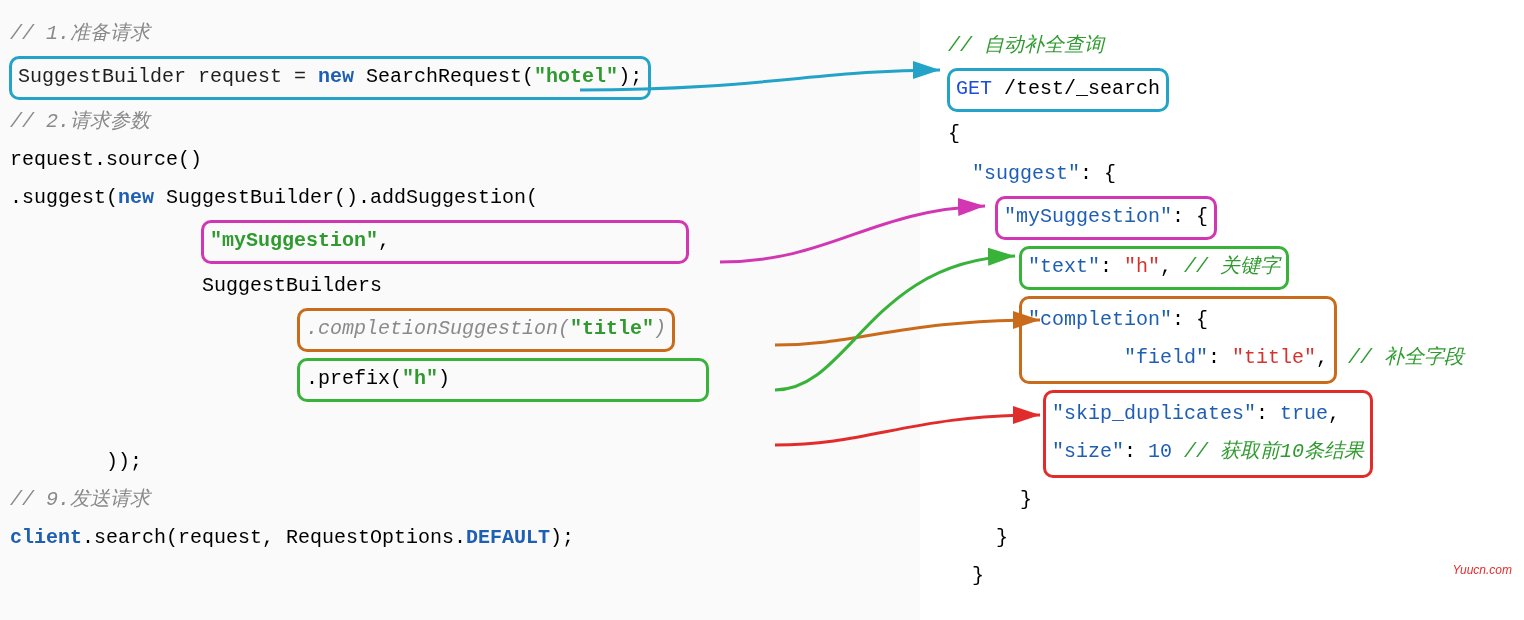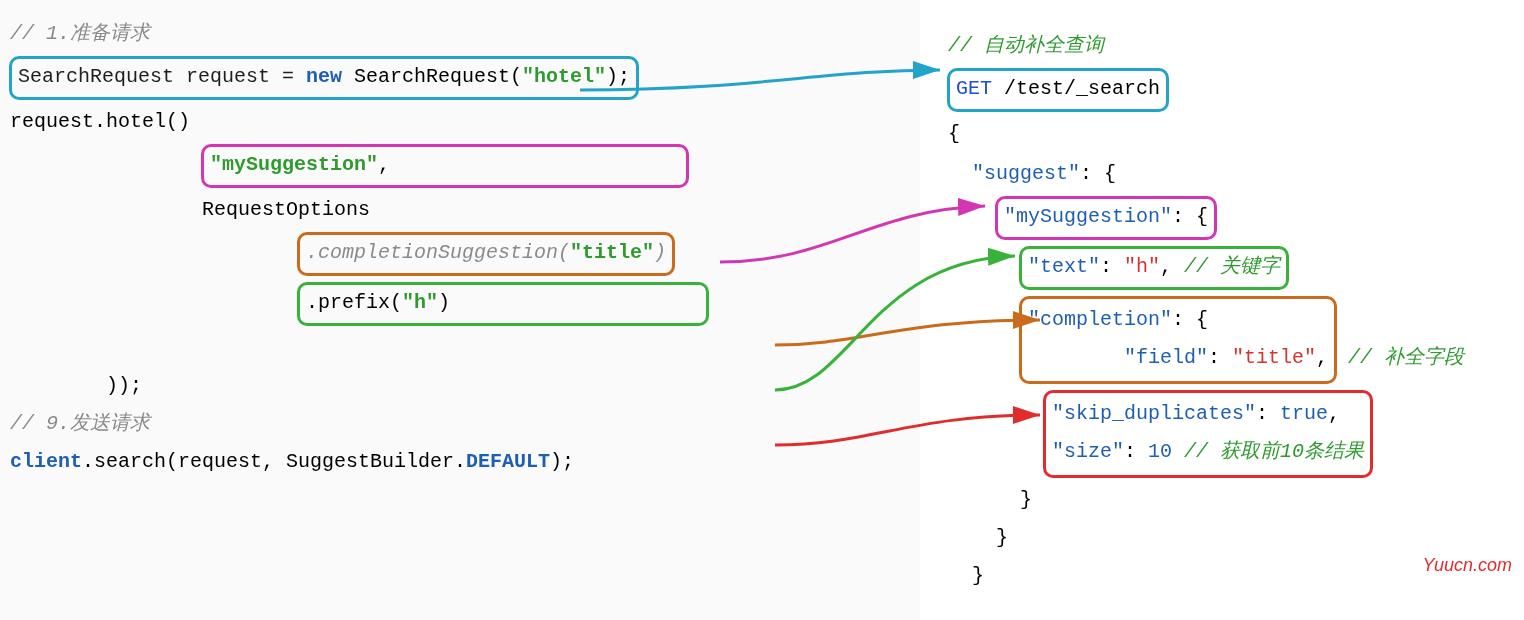--- a/index.html
+++ b/index.html
@@ -16,39 +16,41 @@
 .json-key { color: #1e5eb3; }
 .json-bool { color: #1e5eb3; }
 .http-get { color: #1d4ed8; }
 .field { color: #1f1f1f; }
 .box { border: 3px solid; border-radius: 10px; display: inline-block; padding: 2px 6px 4px 6px; margin: 0 -1px; }
 .box-cyan { border-color: #23a3c7; }
 .box-magenta { border-color: #d236b3; }
 .box-orange { border-color: #c96b1a; }
 .box-green { border-color: #39b23a; }
 .box-red { border-color: #e22c2c; }
-.watermark { position: absolute; right: 12px; bottom: 40px; color: #e22c2c; font-family: Arial, sans-serif; font-size: 18px; font-style: italic; }
+.watermark { position: absolute; right: 12px; bottom: 40px; color: #e22c2c; font-family: Arial, sans-serif; font-size: 12px; font-style: italic; }
 
 svg.arrows { position: absolute; left: 0; top: 0; width: 1524px; height: 620px; pointer-events: none; }
 </style>
 </head>
 <body>
 
 <div class="pane-left">
   <div class="line"><span class="cmt">// 1.准备请求</span></div>
-  <div class="line"><span class="box box-cyan"><span class="field">SearchRequest request = </span><span class="kw">new</span><span> SearchRequest(</span><span class="str">"hotel"</span><span>);</span></span></div>
-  <div class="line"><span>request.hotel()</span></div>
+  <div class="line"><span class="box box-cyan"><span class="field">SuggestBuilder request = </span><span class="kw">new</span><span> SearchRequest(</span><span class="str">"hotel"</span><span>);</span></span></div>
+  <div class="line"><span class="cmt">// 2.请求参数</span></div>
+  <div class="line"><span>request.source()</span></div>
+  <div class="line" style="margin-top:4px;"><span>        .suggest(</span><span class="kw">new</span><span> SuggestBuilder().addSuggestion(</span></div>
   <div class="line" style="margin-top:6px;"><span style="white-space:pre;">                </span><span class="box box-magenta"><span class="str">"mySuggestion"</span><span>,</span><span style="display:inline-block;width:290px"></span></span></div>
-  <div class="line"><span style="white-space:pre">                RequestOptions</span></div>
+  <div class="line"><span style="white-space:pre">                SuggestBuilders</span></div>
   <div class="line" style="margin-top:0;"><span style="white-space:pre">                        </span><span class="box box-orange"><span class="cmt" style="">.completionSuggestion(</span><span class="str">"title"</span><span class="cmt">)</span></span></div>
   <div class="line"><span style="white-space:pre">                        </span><span class="box box-green"><span>.prefix(</span><span class="str">"h"</span><span>)</span><span style="display:inline-block;width:250px"></span></span></div>
   <div class="line"><span style="white-space:pre">                        </span></div>
   <div class="line" style="margin-top:2px;"><span style="white-space:pre">        ));</span></div>
   <div class="line"><span class="cmt">// 9.发送请求</span></div>
-  <div class="line"><span class="kw">client</span><span>.search(request, SuggestBuilder.</span><span class="kw" style="">DEFAULT</span><span>);</span></div>
+  <div class="line"><span class="kw">client</span><span>.search(request, RequestOptions.</span><span class="kw" style="">DEFAULT</span><span>);</span></div>
 </div>
 
 <div class="pane-right">
   <div class="line"><span class="tok-comment-green">// 自动补全查询</span></div>
   <div class="line"><span class="box box-cyan"><span class="http-get">GET</span><span> /test/_search</span></span></div>
   <div class="line"><span>{</span></div>
   <div class="line" style="margin-top:8px;"><span style="white-space:pre">  </span><span class="json-key">"suggest"</span><span>: {</span></div>
   <div class="line" style="margin-top:6px;"><span style="white-space:pre">    </span><span class="box box-magenta"><span class="json-key">"mySuggestion"</span><span>: {</span></span></div>
   <div class="line" style="margin-top:6px;"><span style="white-space:pre">      </span><span class="box box-green"><span class="json-key">"text"</span><span>: </span><span class="str-red">"h"</span><span>, </span><span class="tok-comment-green">// 关键字</span></span></div>
   <div class="line" style="margin-top:6px;"><span style="white-space:pre">      </span><span class="box box-orange" style="line-height:1.9"><span class="json-key">"completion"</span><span>: {</span><br><span style="white-space:pre">        </span><span class="json-key">"field"</span><span>: </span><span class="str-red">"title"</span><span>,</span></span><span class="tok-comment-green"> // 补全字段</span></div>

